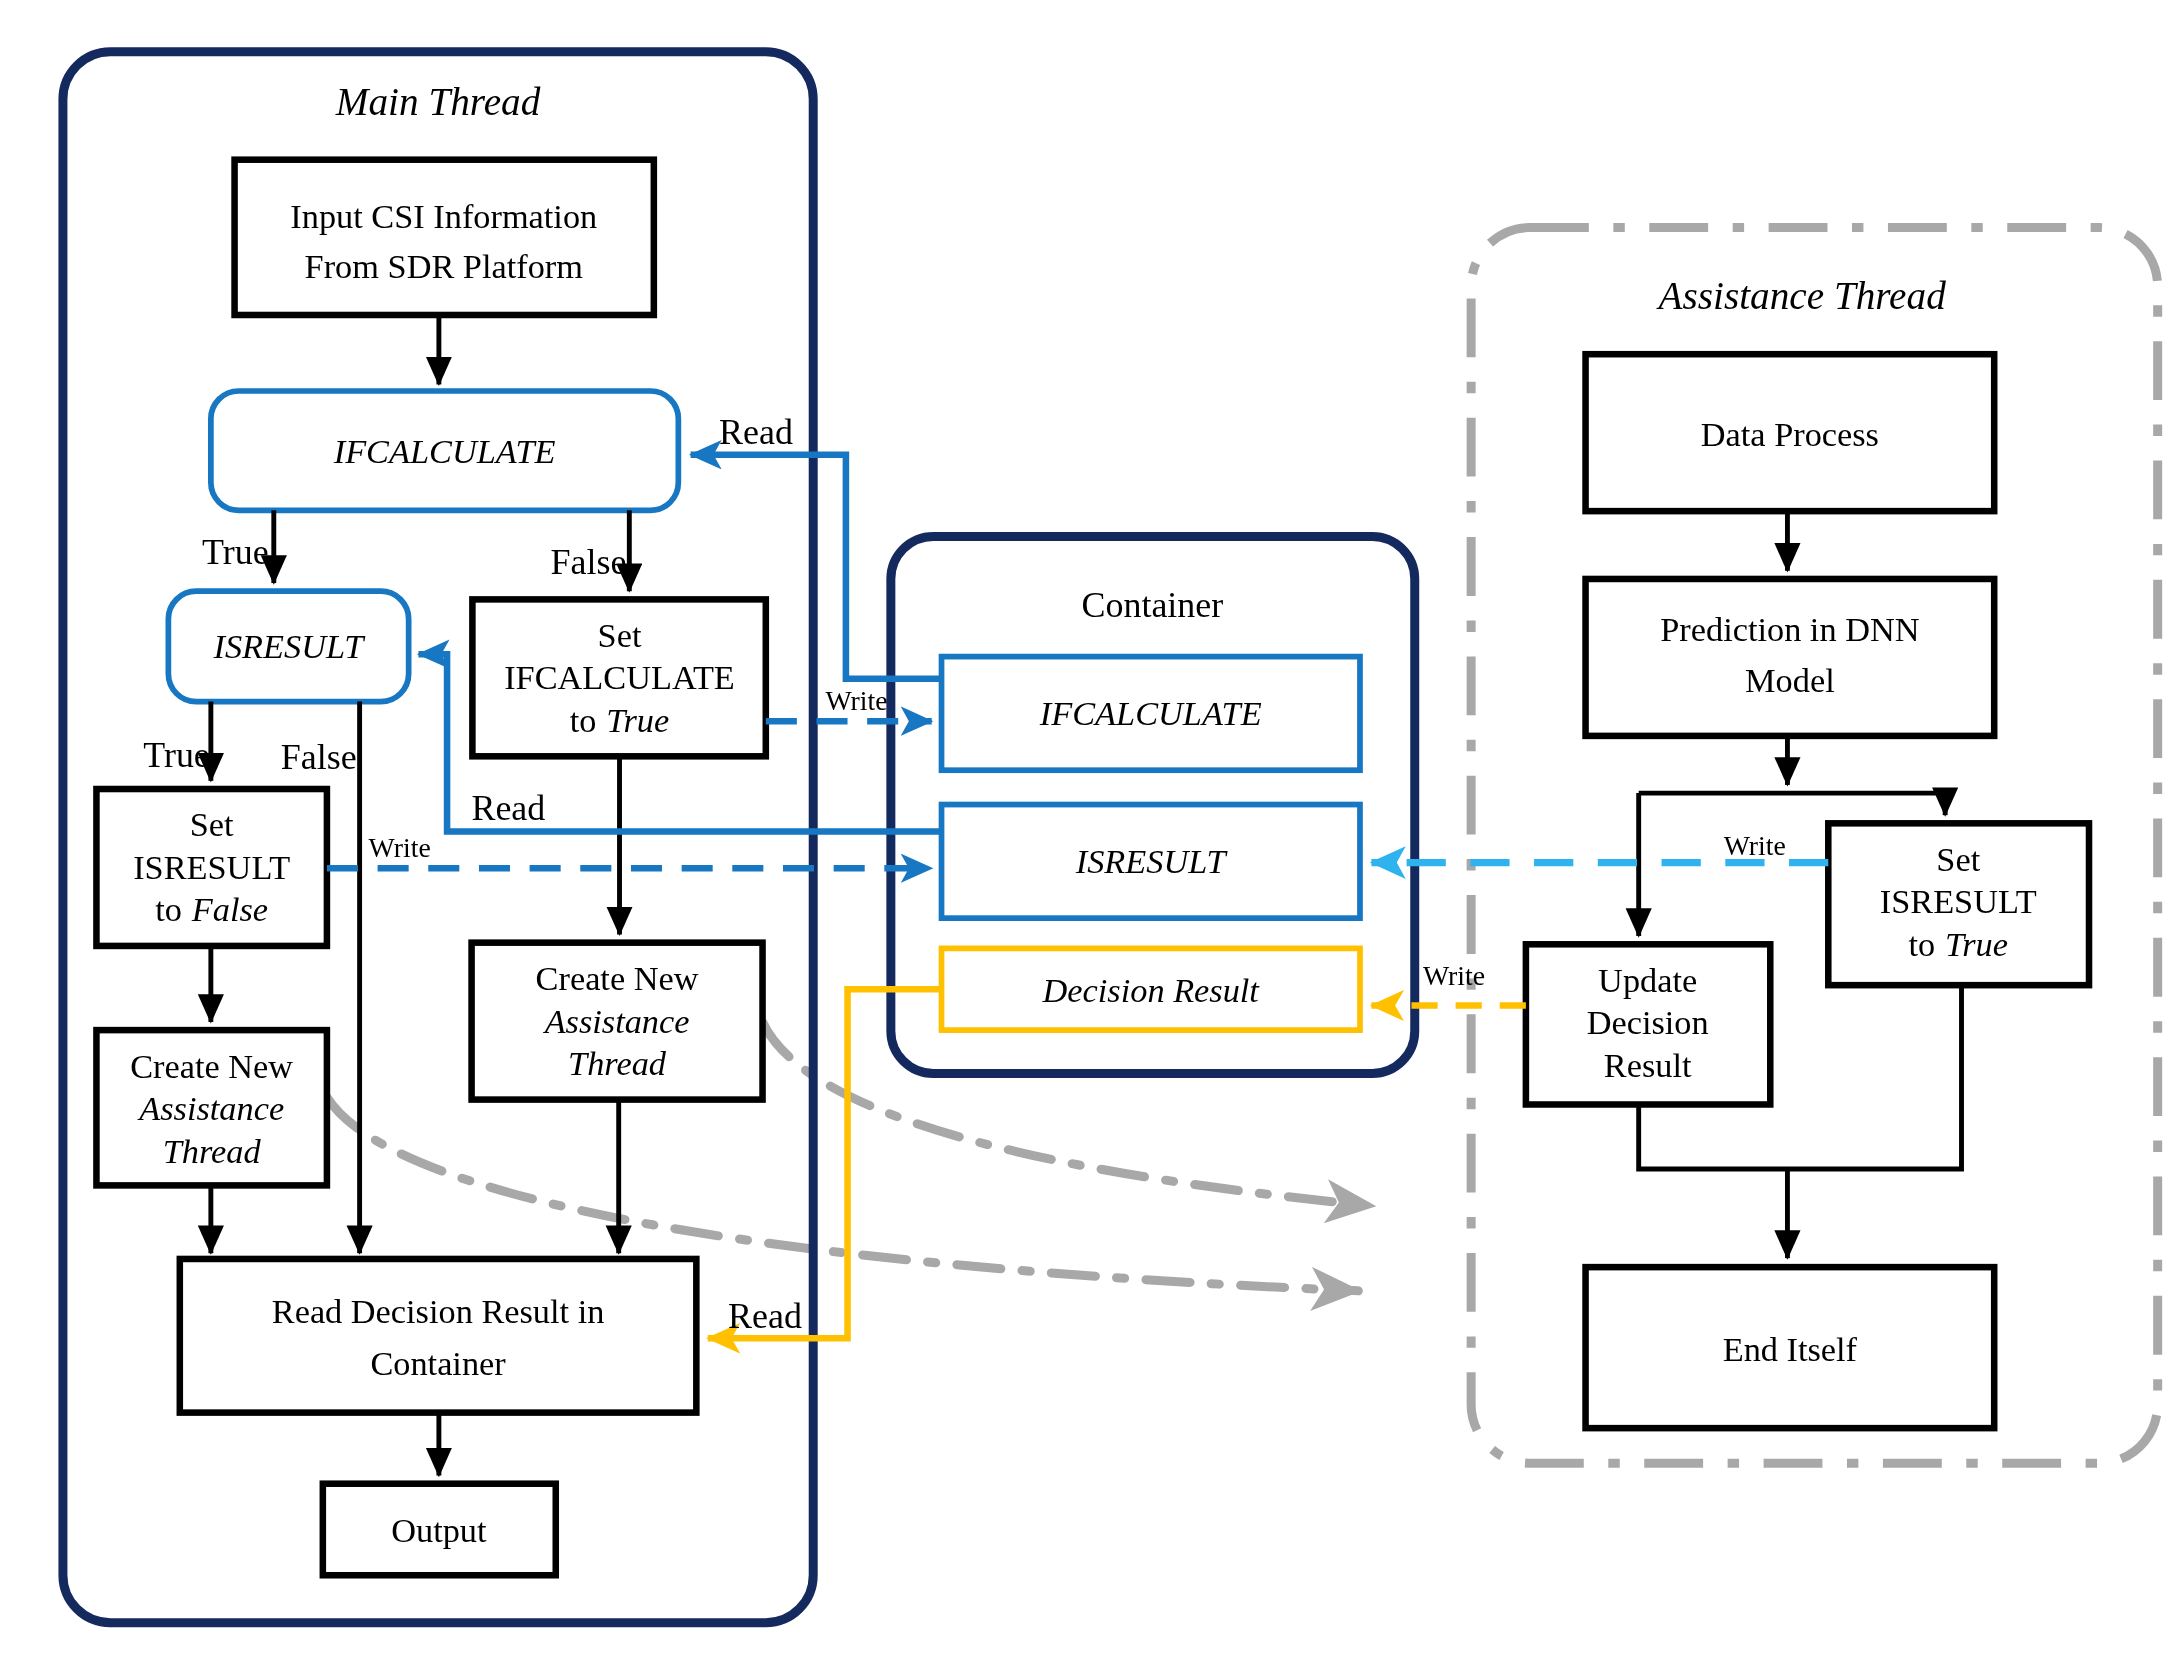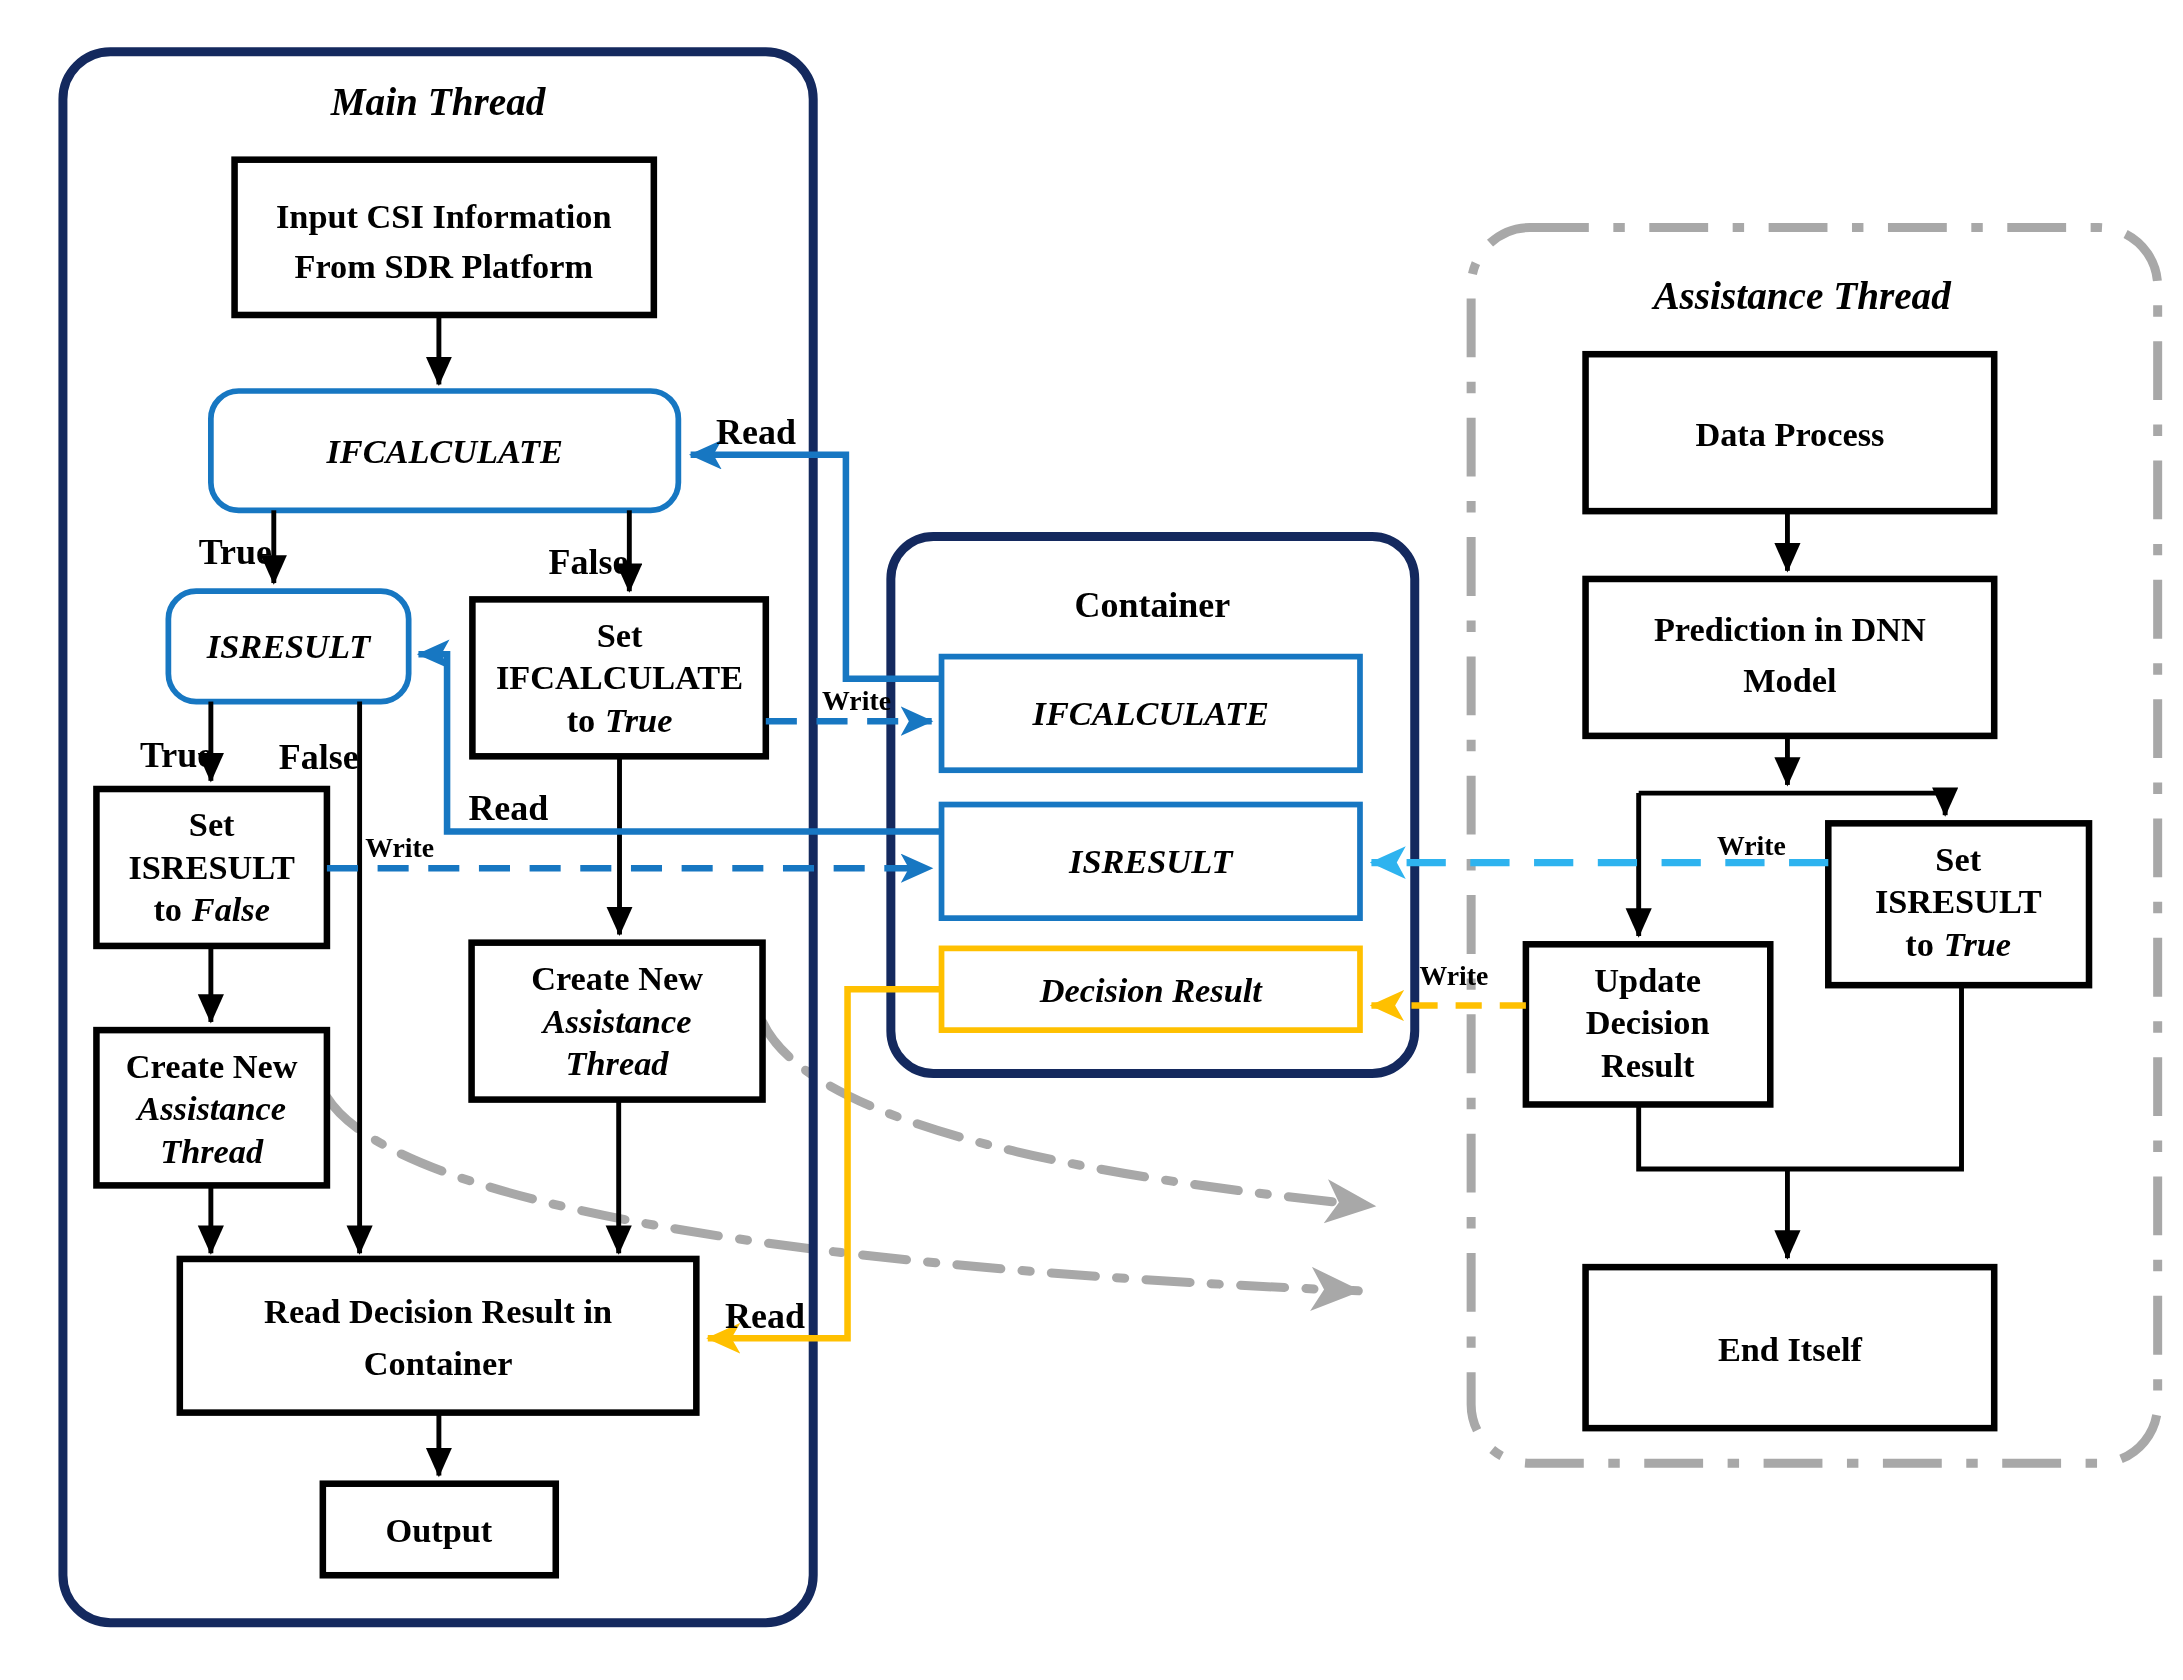--- a/index.html
+++ b/index.html
@@ -1,16 +1,16 @@
 <!DOCTYPE html>
 <html style="font-size:13px"><head>
 <meta charset="utf-8">
 <style>
   html,body{margin:0;padding:0;background:#ffffff;}
-  .canvas{width:2183px;height:1681px;position:relative;background:#ffffff;font-weight:bold;}
+  .canvas{width:2183px;height:1681px;position:relative;background:#ffffff;}
   svg{display:block;}
   text{font-family:"Liberation Serif","DejaVu Serif",serif;fill:#000000;}
   .box-label{font-size:42px;}
   .big-title{font-size:48px;font-style:italic;}
   .mid-title{font-size:44px;}
   .branch-label{font-size:44px;}
   .edge-label-big{font-size:44px;}
   .edge-label-small{font-size:34px;}
   .blackbox{fill:#ffffff;stroke:#000000;stroke-width:8;}
   .bluebox{fill:#ffffff;stroke:#1777C2;stroke-width:7;}

